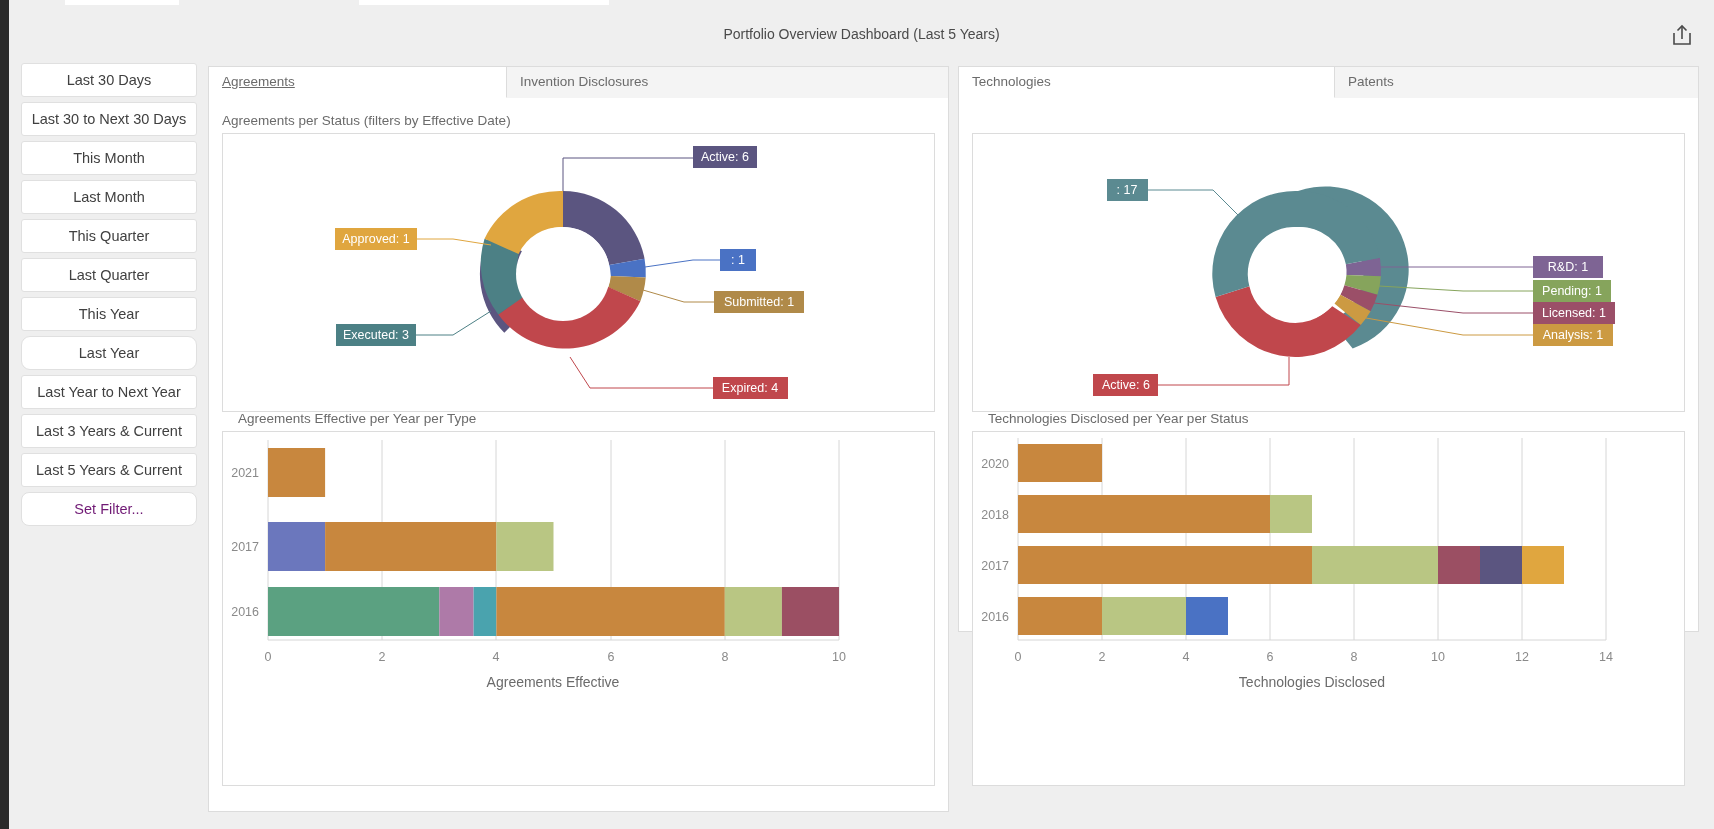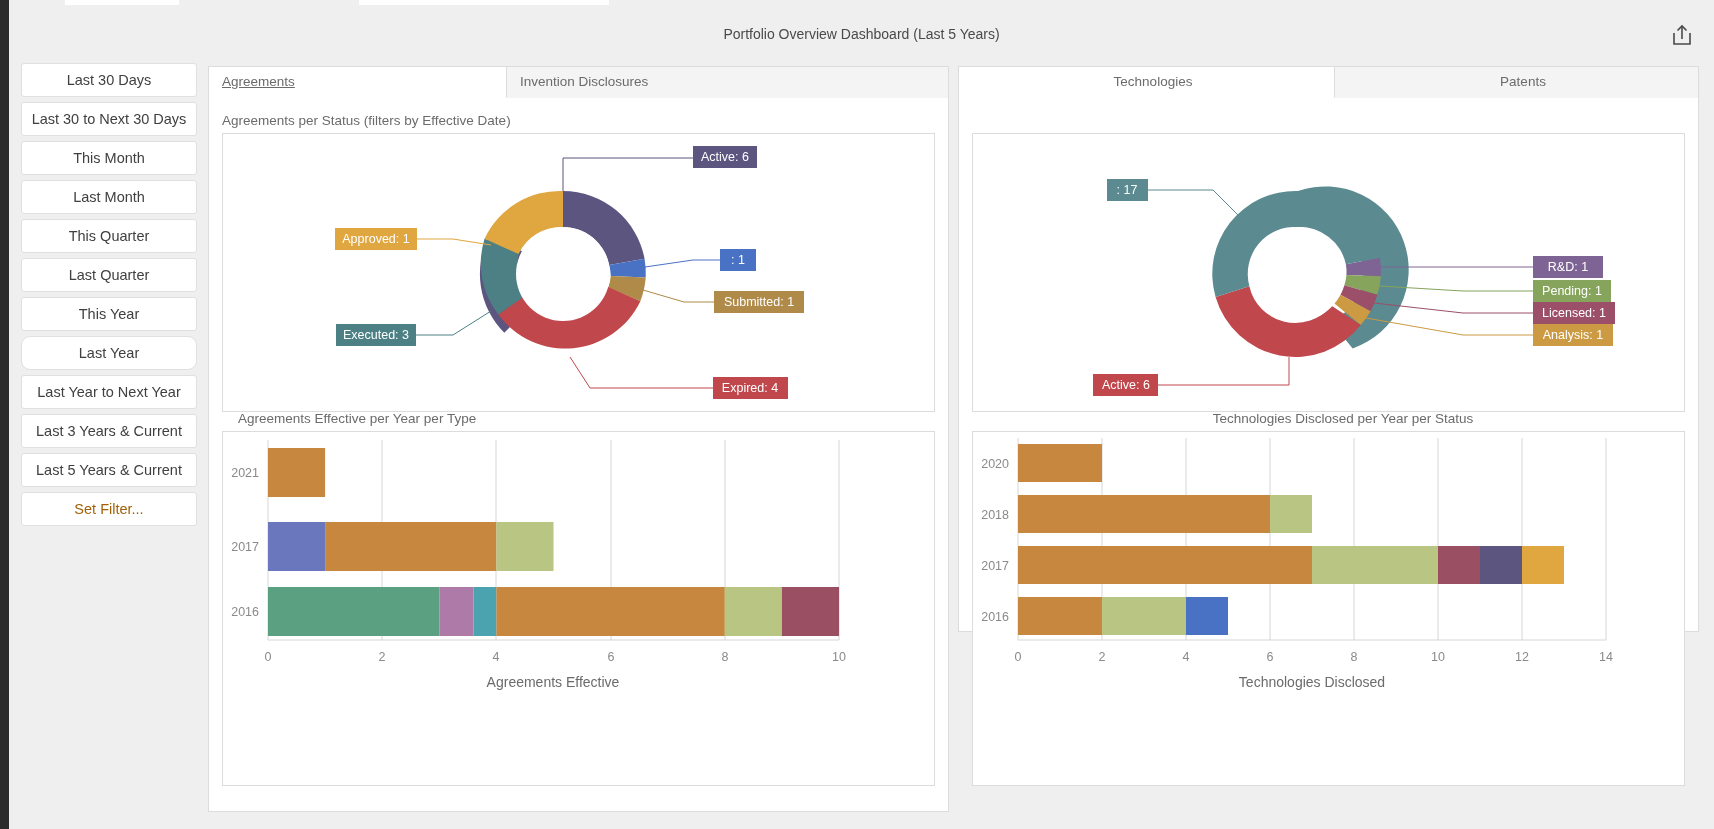--- a/index.html
+++ b/index.html
@@ -44,28 +44,28 @@
   .sidebar {
     position: absolute; left: 9px; top: 63px; width: 200px; height: 766px;
     background: #efefef;
   }
   .filter-btn {
     position: absolute; left: 12px; width: 176px; height: 34px;
     background: #ffffff; border: 1px solid #e0e0e0; border-radius: 3px;
     font-size: 14.5px; color: #404040; text-align: center; line-height: 32px;
     cursor: pointer;
   }
-  .filter-btn.disabled { color: #a16207; cursor: default; }
+  .filter-btn.disabled { color: #701a75; cursor: default; border-radius: 8px; }
   
   .panel {
     position: absolute; top: 66px; background: #ffffff;
     border: 1px solid #dcdcdc;
   }
   #panel-left  { left: 208px; width: 741px; height: 746px; }
-  #panel-right { left: 958px; width: 741px; height: 566px; text-align: center; }
+  #panel-right { left: 958px; width: 741px; height: 566px; }
   .tabbar {
     position: absolute; left: 0; top: 0; width: 100%; height: 31px;
     background: #f2f2f2; border-bottom: 1px solid #dcdcdc;
     display: flex;
   }
   .tab {
     height: 31px; line-height: 30px; padding: 0 0 0 13px;
     font-size: 13.5px; color: #6b6b6b;
     border-right: 1px solid #dcdcdc;
     cursor: pointer; background: #f4f4f4;

